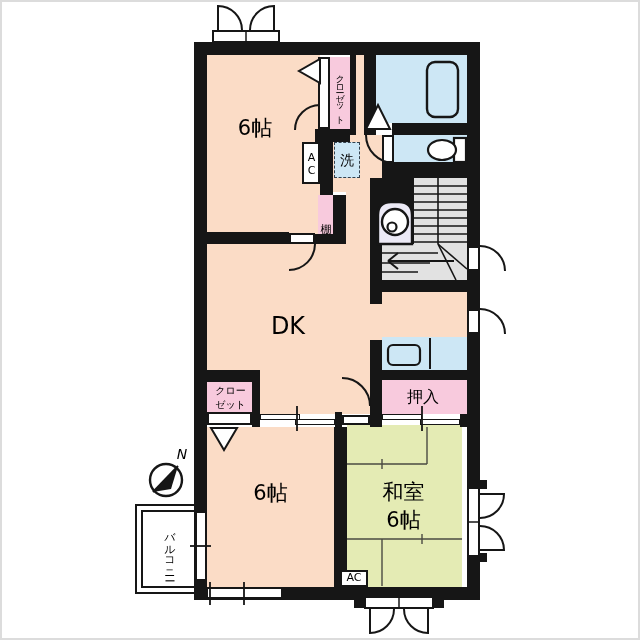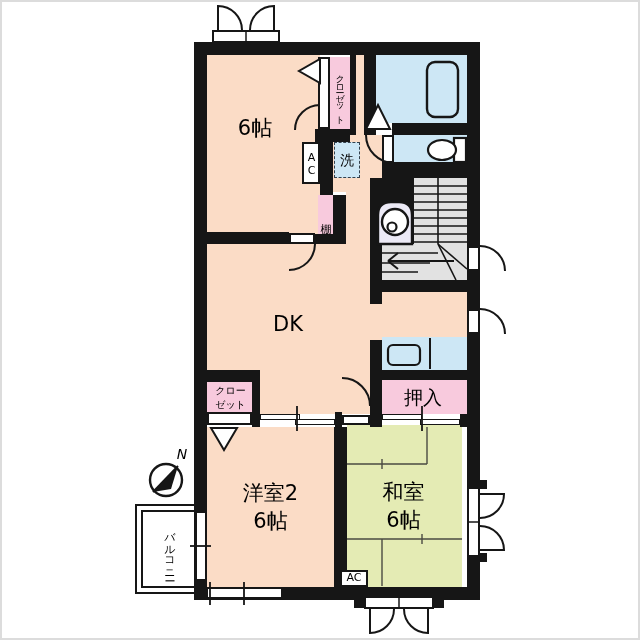--- a/index.html
+++ b/index.html
@@ -175,35 +175,34 @@
     <g>
       <circle cx="164" cy="478" r="16" fill="#ffffff" stroke="#161616" stroke-width="2.4"></circle>
       <path d="M151,490 L176,464" stroke="#161616" stroke-width="2" fill="none"></path>
       <polygon points="151,490 176,464 169,487" fill="#161616"></polygon>
     </g>
   </svg>
 
   <div class="lbl" style="left:197px;top:112px;width:112px;font-size:21px;line-height:1.35">
     <div>6帖</div>
   </div>
-  <div class="lbl" style="left:255px;top:310px;width:62px;font-size:21px">DK</div>
+  <div class="lbl" style="left:255px;top:310px;width:62px;font-size:24px">DK</div>
   <div class="lbl" style="left:205px;top:477px;width:127px;font-size:21px;line-height:1.35">
-    <div>洋室2</div>
     <div>6帖</div>
   </div>
   <div class="lbl" style="left:345px;top:476px;width:113px;font-size:21px;line-height:1.35">
     <div>和室</div>
     <div>6帖</div>
   </div>
   <div class="lbl vert" style="left:328px;top:57px;width:20px;height:70px;font-size:9px;line-height:20px">クローゼット</div>
   <div class="lbl vert" style="left:316px;top:198px;width:15px;height:30px;font-size:11px;line-height:15px">棚</div>
   <div class="lbl" style="left:332px;top:140px;width:26px;height:36px;font-size:14px;line-height:36px">洗</div>
   <div class="lbl vert" style="left:300px;top:144px;width:18px;height:36px;font-size:11px;line-height:18px;writing-mode:vertical-lr">AC</div>
   <div class="lbl" style="left:205px;top:382px;width:47px;font-size:10px;line-height:1.4">
     <div>クロー</div>
     <div>ゼット</div>
   </div>
-  <div class="lbl" style="left:380px;top:378px;width:82px;height:34px;font-size:19px;line-height:34px">押入</div>
+  <div class="lbl" style="left:380px;top:378px;width:82px;height:34px;font-size:16px;line-height:34px">押入</div>
   <div class="lbl" style="left:338px;top:568px;width:28px;height:17px;font-size:11px;line-height:15px">AC</div>
   <div class="lbl vert" style="left:155px;top:512px;width:24px;height:72px;font-size:11px;line-height:24px">バルコニー</div>
   <div class="lbl" style="left:170px;top:444px;width:20px;font-size:14px;font-style:italic">N</div>
 
 </div>
 
 </body></html>

